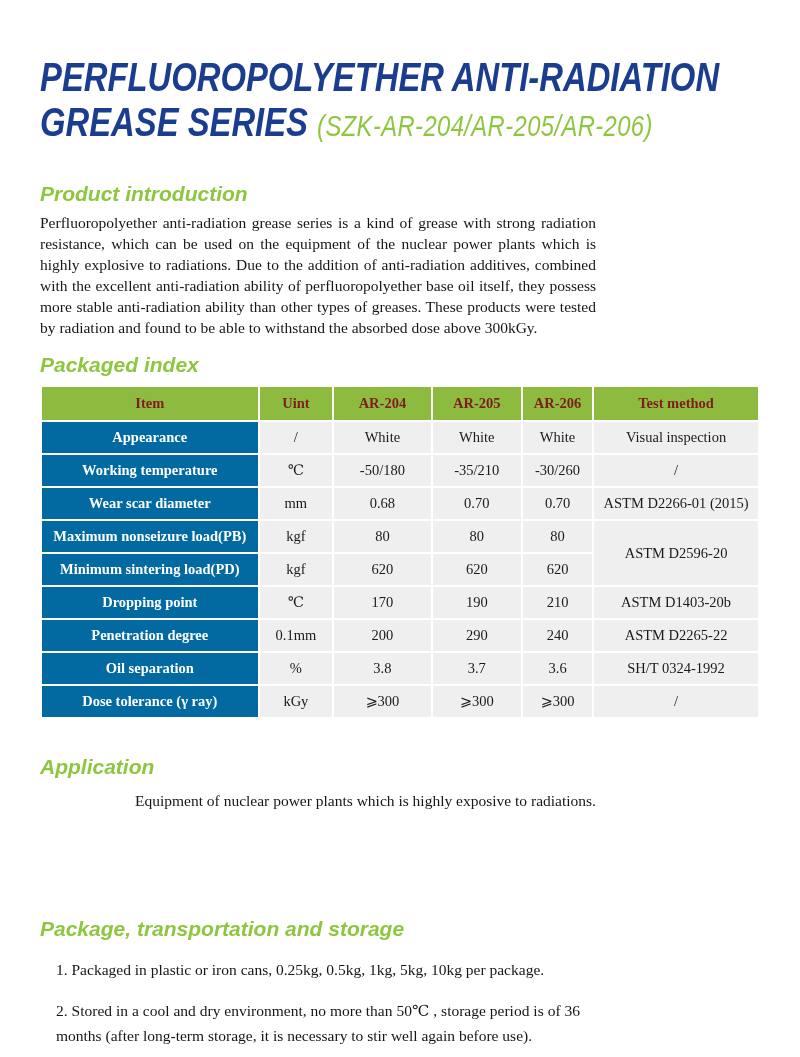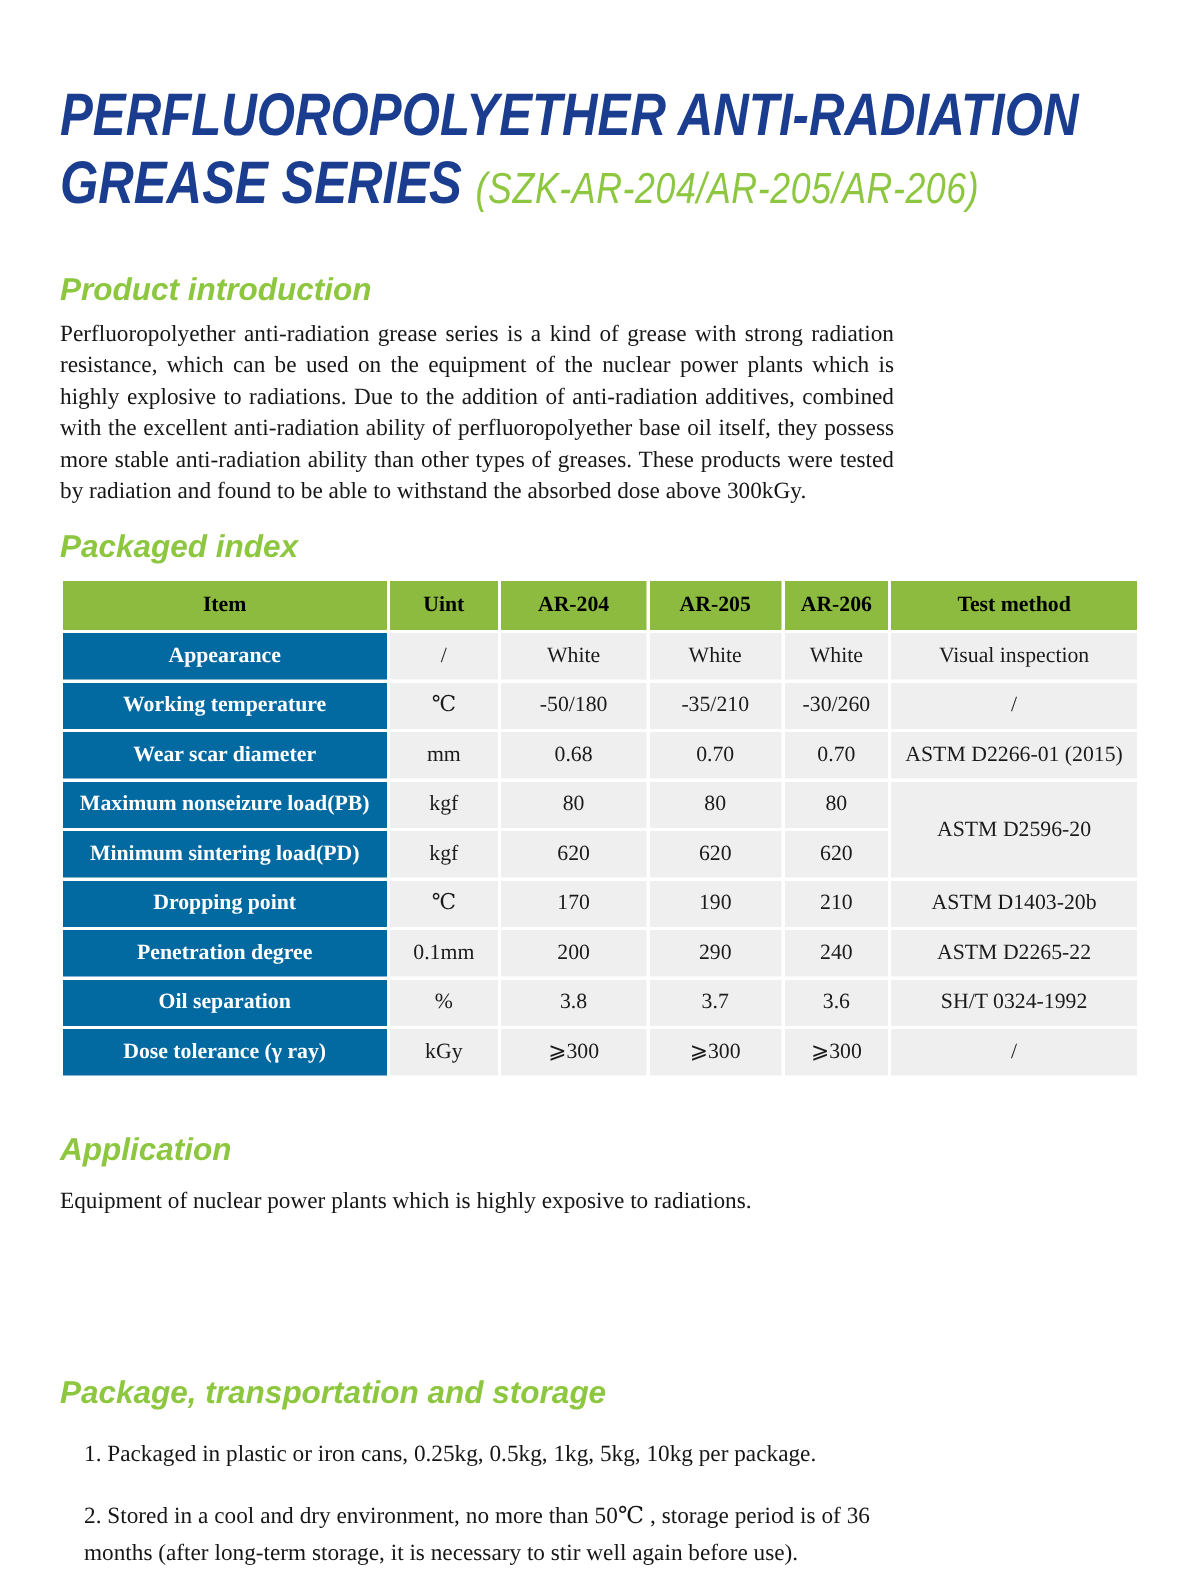--- a/index.html
+++ b/index.html
@@ -56,21 +56,21 @@
   #tech-heading    { margin-top: 15px; }
   #app-heading     { margin-top: 36px; }
   #pkg-heading     { margin-top: 106px; font-style: italic; }
   
   .body-text {
     margin: 6px 0 0 0;
     font-size: 15.5px;
     line-height: 21px;
     text-align: justify;
   }
-  .single-line { text-align: left; margin-top: 11px; }
+  .single-line { text-align: right; margin-top: 11px; }
   .pkg-list {
     margin: 6px 0 0 0;
     font-size: 15.5px;
     line-height: 25px;
     text-align: justify;
   }
   .pkg-list p { margin: 16px; }
   
   table.tech {
     margin-top: 8px;
@@ -81,21 +81,21 @@
   table.tech td, table.tech th {
     border: 2px solid #ffffff;
     text-align: center;
     vertical-align: middle;
     font-size: 14.5px;
     padding: 0 2px;
     overflow: hidden;
   }
   table.tech th {
     background: #8cbb40;
-    color: #000000;
+    color: #7f1d1d;
     font-weight: bold;
     height: 33px;
   }
   table.tech td { height: 31px; }
   td.item-cell {
     background: #0369a1;
     color: #ffffff;
     font-weight: bold;
   }
   td.data-cell {

